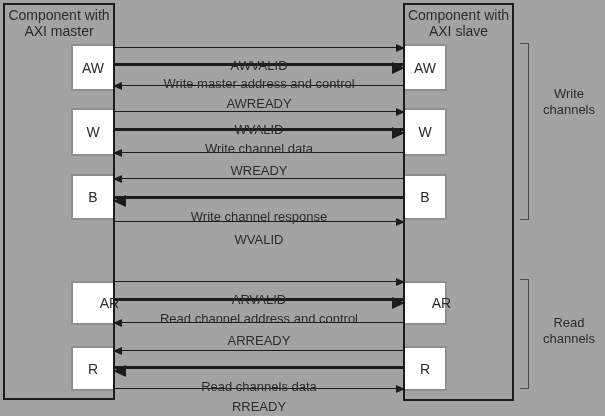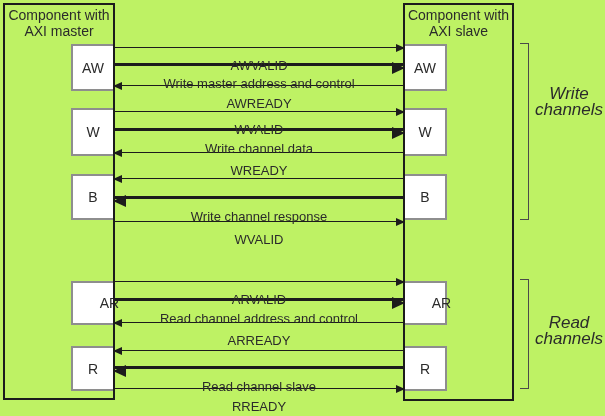--- a/index.html
+++ b/index.html
@@ -1,17 +1,17 @@
 <!DOCTYPE html>
 <html style="--line: #1c1c1c; --port_border: #8e8e8e; --text: #2b2b2b; --bracket: #4a4a4a;"><head>
 <meta charset="utf-8">
 <style>
   html,body{margin:0;padding:0;background:#fff;}
   #canvas{
-    position:relative;width:605px;height:416px;background:#bef264;overflow:hidden;
+    position:relative;width:605px;height:416px;background:#a3a3a3;overflow:hidden;
     font-family:"Liberation Sans","DejaVu Sans",sans-serif;
     color:var(--text,#2b2b2b);
   }
   
   .component{
     position:absolute;box-sizing:border-box;border:2px solid var(--line,#1c1c1c);
     background:transparent;z-index:3;pointer-events:none;
   }
   #master-box{left:3px;top:3px;width:112px;height:397px;}
   #slave-box{left:403px;top:3px;width:111px;height:398px;}
@@ -52,21 +52,21 @@
   }
   
   .bracket{
     position:absolute;left:520px;width:9px;box-sizing:border-box;z-index:2;
     border:1px solid var(--bracket,#4a4a4a);border-left:none;background:transparent;
   }
   #write-bracket{top:43px;height:177px;}
   #read-bracket{top:279px;height:110px;}
   .bracket-label{
     position:absolute;left:534px;width:70px;z-index:2;text-align:center;
-    font-size:17px;line-height:16px;font-style:italic;
+    font-size:13px;line-height:16px;
   }
   #write-bracket-label{top:86px;}
   #read-bracket-label{top:315px;}
 </style>
 </head>
 <body>
 
 <div id="canvas">
 
   <div class="component" id="master-box"></div>
@@ -160,21 +160,21 @@
       <span class="head"></span>
     </div>
   <div class="siglabel" style="top:305px">ARREADY</div>
   <div class="arrow thin left" style="top:322px">
       <span class="head"></span>
     </div>
 
   <div class="arrow thin left" style="top:350px">
       <span class="head"></span>
     </div>
-  <div class="siglabel" style="top:351px">Read channel slave</div>
+  <div class="siglabel" style="top:351px">Read channels data</div>
   <div class="arrow thick left" style="top:366px">
       <span class="head"></span>
     </div>
   <div class="siglabel" style="top:371px">RREADY</div>
   <div class="arrow thin right" style="top:388px">
       <span class="head"></span>
     </div>
 
   <div class="bracket" id="write-bracket"></div>
   <div class="bracket-label" id="write-bracket-label">

